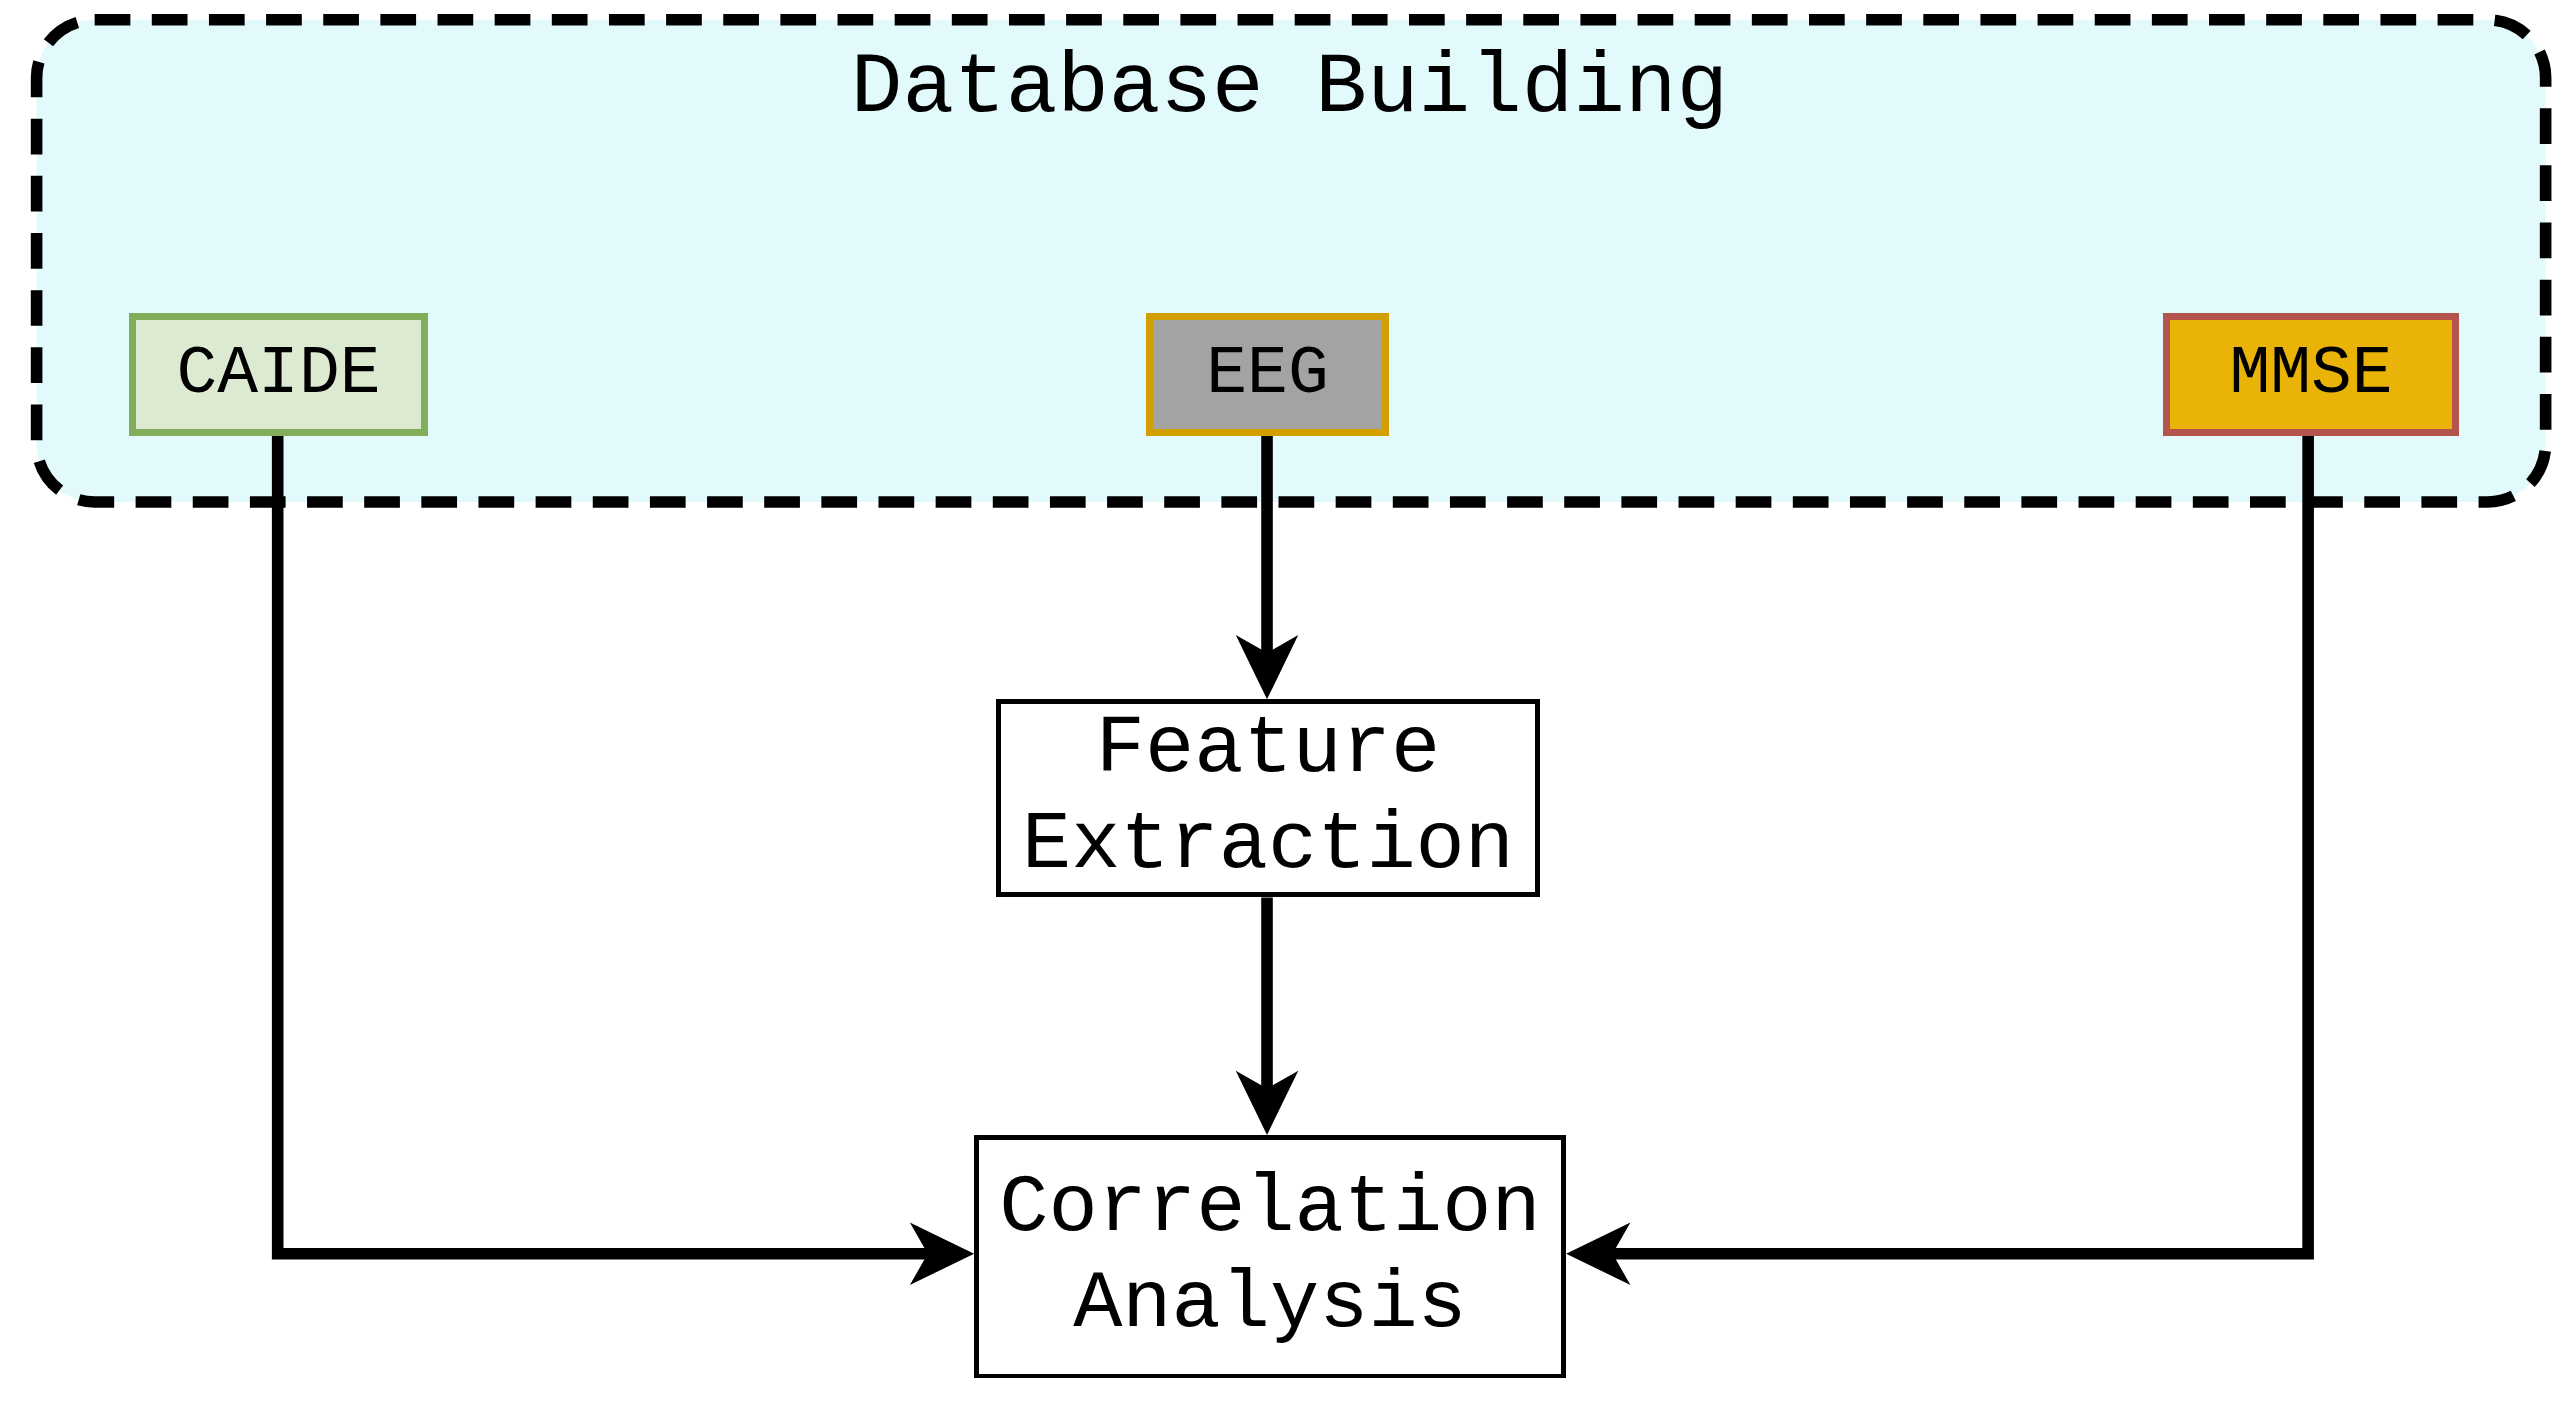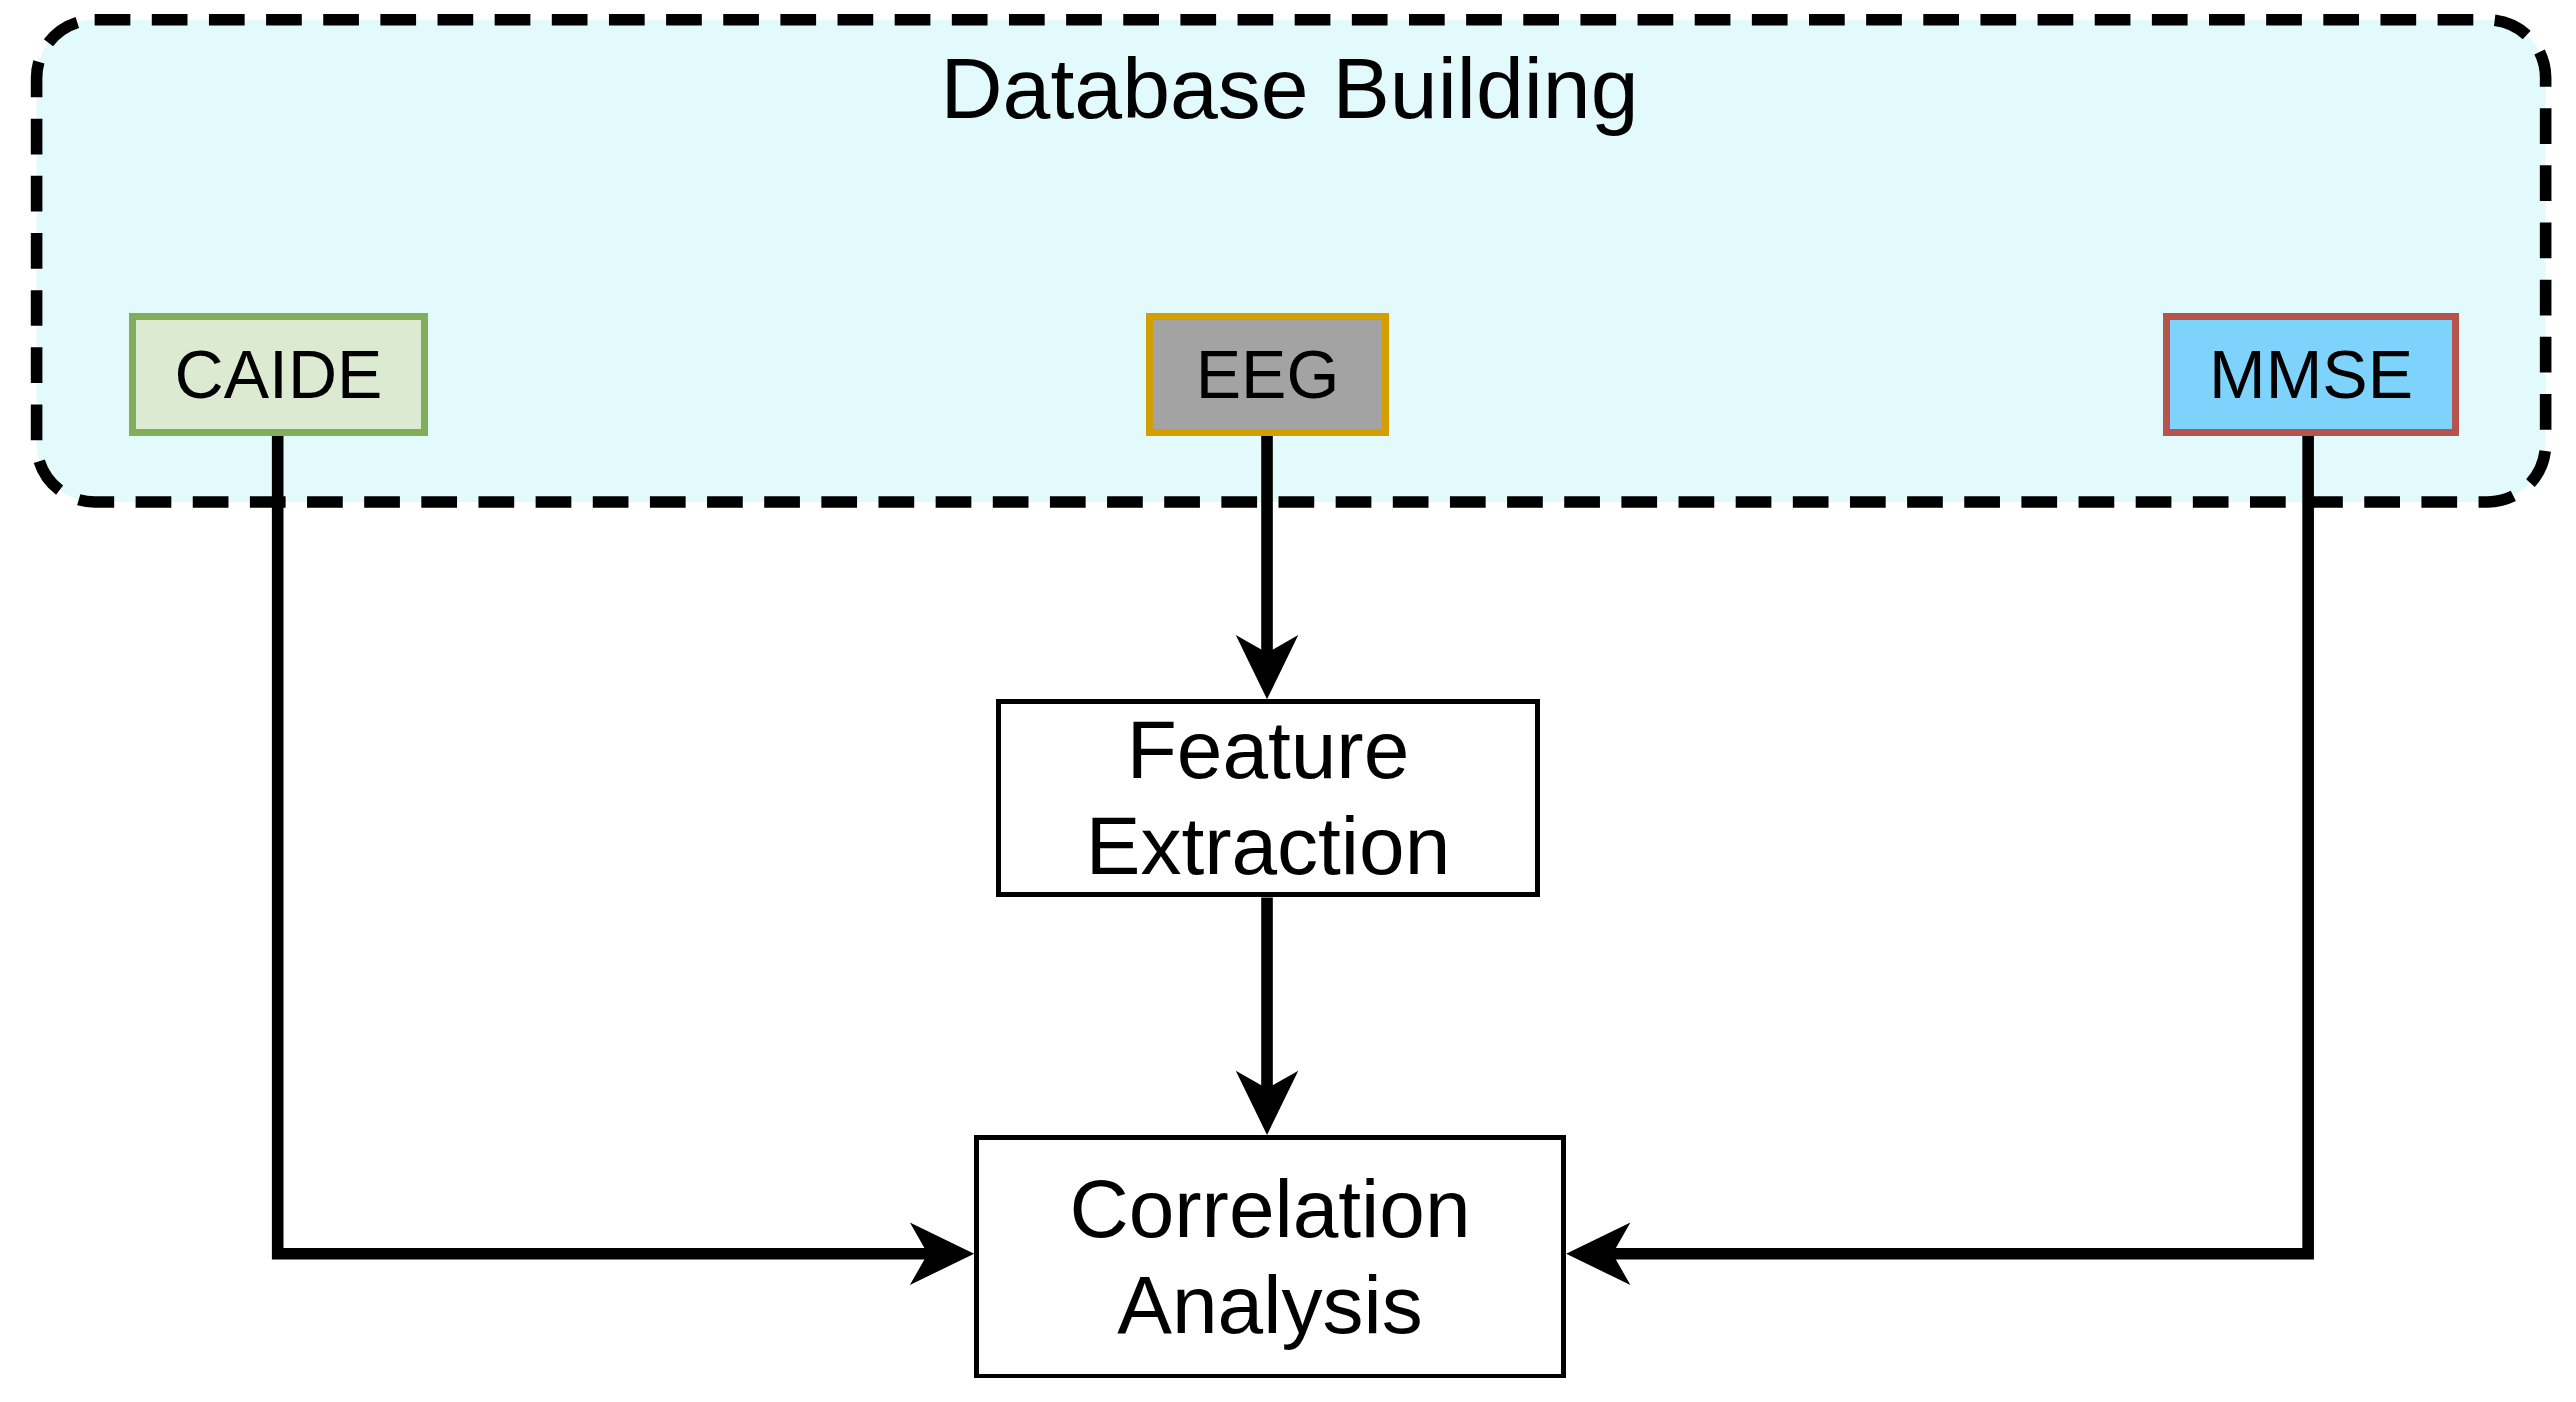--- a/index.html
+++ b/index.html
@@ -5,21 +5,21 @@
   html, body {
     margin: 0;
     padding: 0;
     background: #ffffff;
   }
   .canvas {
     position: relative;
     width: 2576px;
     height: 1378px;
     background: #ffffff;
-    font-family: Liberation Sans, sans-serif;
+    font-family: Liberation Mono, monospace;
     overflow: hidden;
   }
   .links {
     position: absolute;
     left: 0;
     top: 0;
     width: 2576px;
     height: 1403px;
     pointer-events: none;
   }
@@ -51,21 +51,21 @@
     background: #dcead2;
     border: 7.1px solid #82ad5a;
   }
   .node.eeg {
     left: 1146px; top: 313px; width: 243px; height: 123px;
     background: #a3a3a3;
     border: 7.1px solid #d39e00;
   }
   .node.mmse {
     left: 2163px; top: 313px; width: 296px; height: 123px;
-    background: #7dd3fc;
+    background: #eab308;
     border: 7.1px solid #b5534d;
   }
   .node.process {
     background: #ffffff;
     border: 5.4px solid #000000;
     font-size: 82px;
     line-height: 1.17;
   }
   .node.feature {
     left: 996px; top: 699px; width: 544px; height: 198px;

